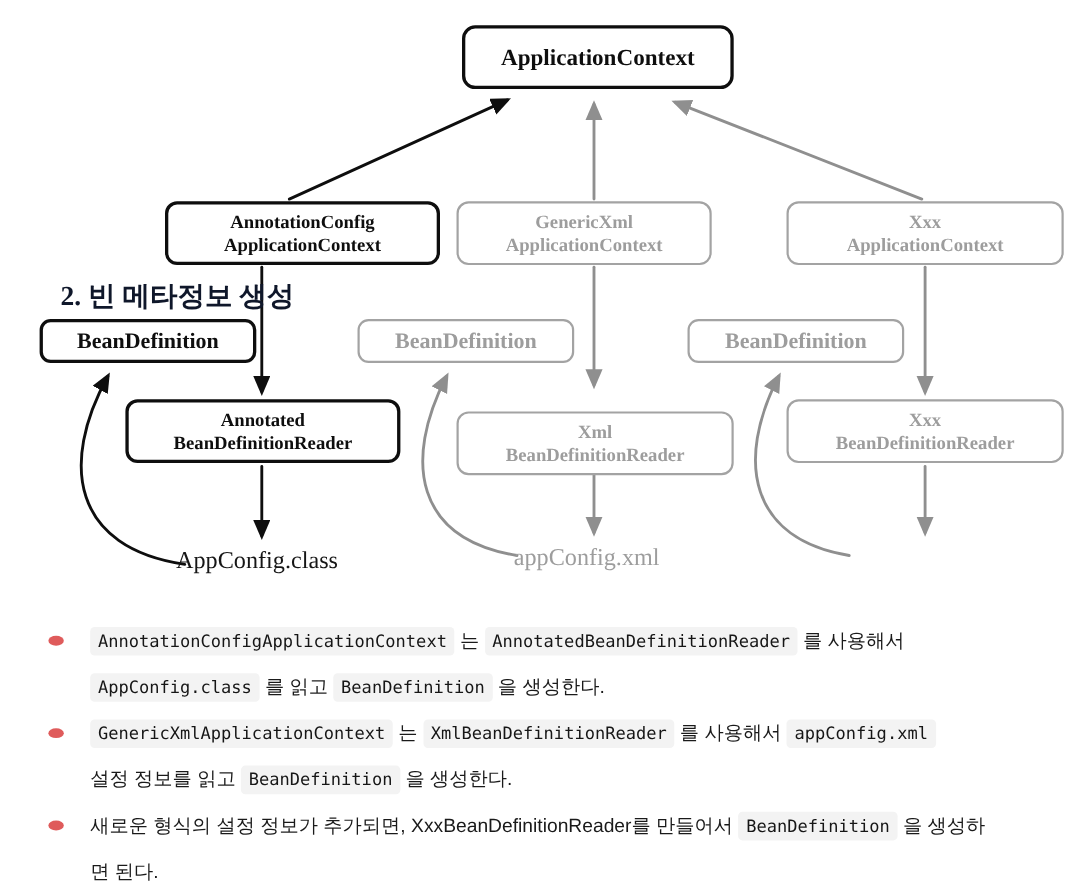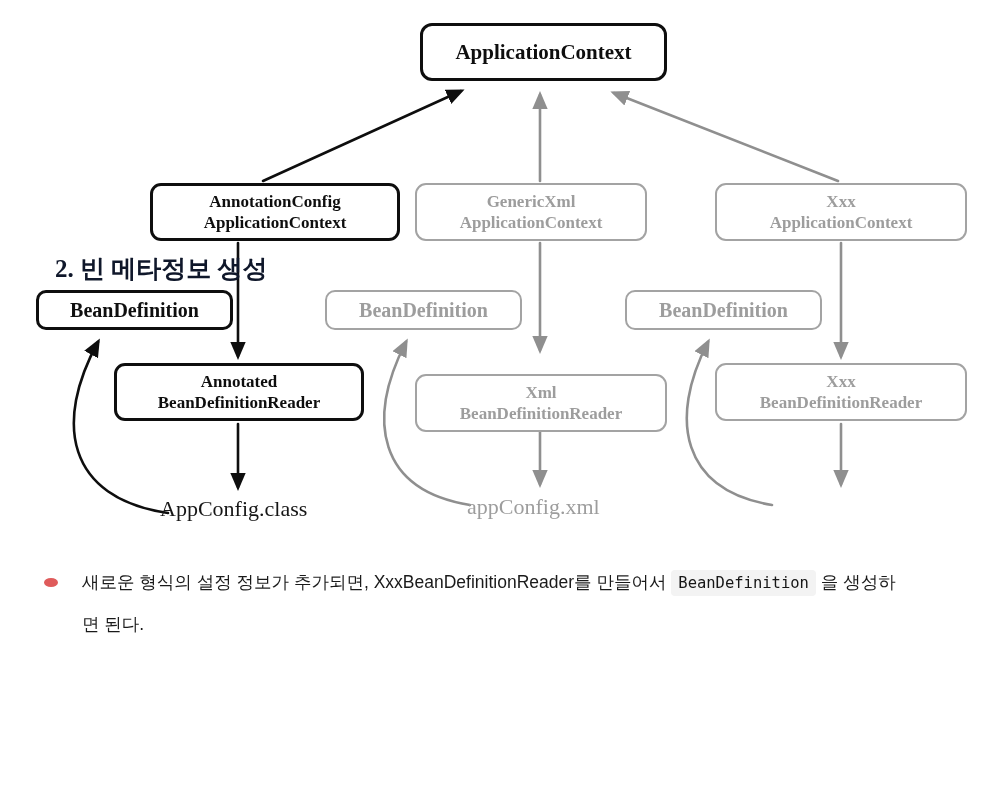--- a/index.html
+++ b/index.html
@@ -103,15 +103,23 @@
   </div>
 
 
   <div class="flabel black" style="left:160px;top:496px;">AppConfig.class</div>
   <div class="flabel gray" style="left:467px;top:494px;">appConfig.xml</div>
 </div>
 
 <div class="notes" id="notes">
     <div class="bullet">
       <span class="marker"></span>
+      <span class="btext"><code class="code">AnnotationConfigApplicationContext</code> 는 <code class="code">AnnotatedBeanDefinitionReader</code> 를 사용해서<br><code class="code">AppConfig.class</code> 를 읽고 <code class="code">BeanDefinition</code> 을 생성한다.</span>
+    </div>
+    <div class="bullet">
+      <span class="marker"></span>
+      <span class="btext"><code class="code">GenericXmlApplicationContext</code> 는 <code class="code">XmlBeanDefinitionReader</code> 를 사용해서 <code class="code">appConfig.xml</code><br>설정 정보를 읽고 <code class="code">BeanDefinition</code> 을 생성한다.</span>
+    </div>
+    <div class="bullet">
+      <span class="marker"></span>
       <span class="btext">새로운 형식의 설정 정보가 추가되면, XxxBeanDefinitionReader를 만들어서 <code class="code">BeanDefinition</code> 을 생성하<br>면 된다.</span>
     </div>
   </div>
 
 </body></html>

